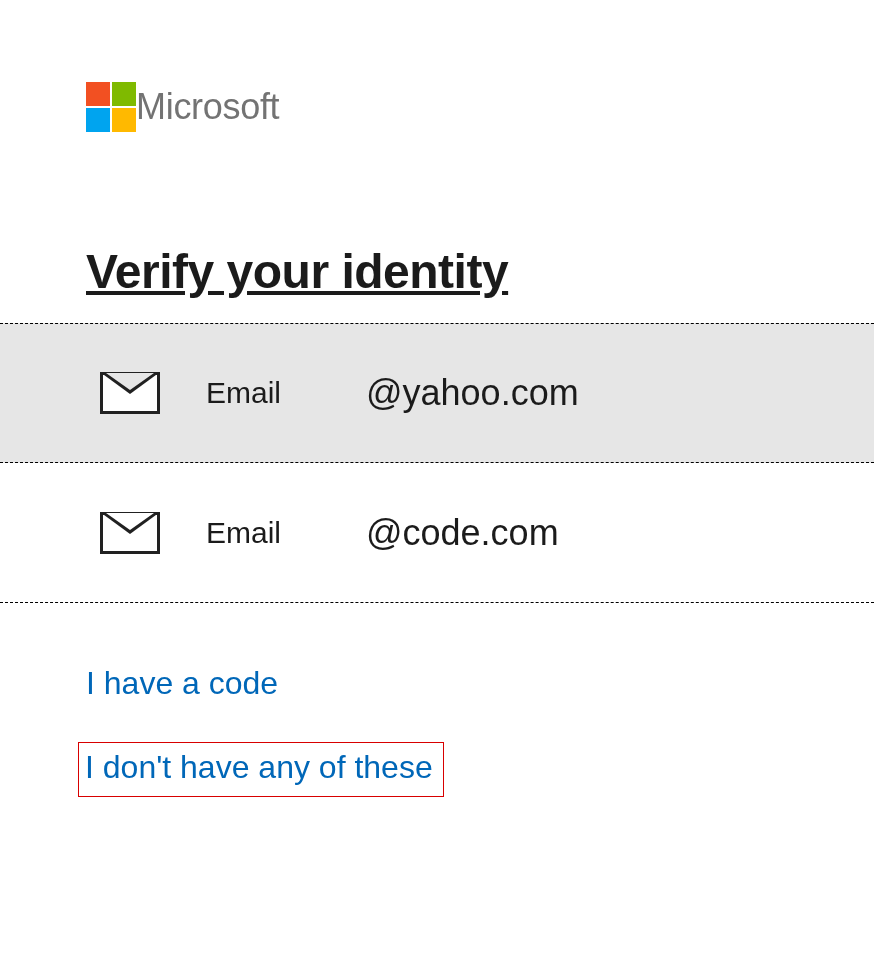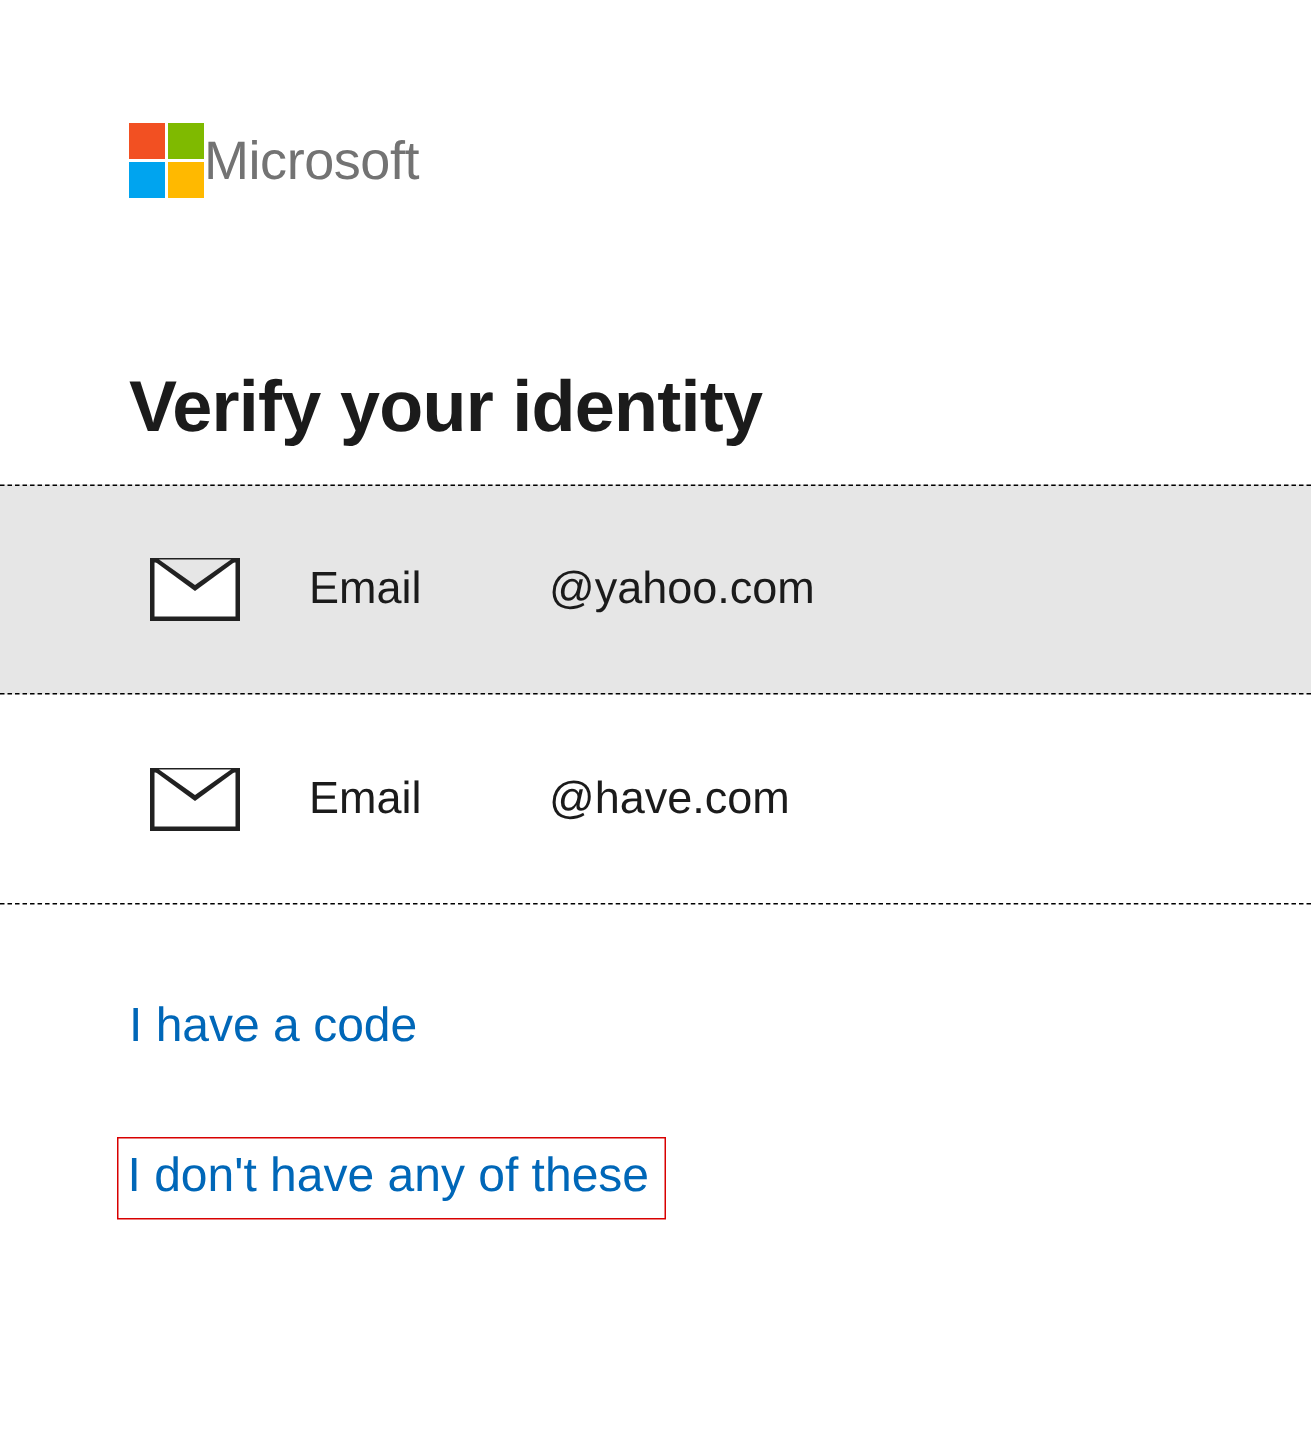--- a/index.html
+++ b/index.html
@@ -33,20 +33,21 @@
       font-weight: 500;
       color: #737373;
       letter-spacing: -0.3px;
     }
     .title {
       font-size: 48px;
       font-weight: 700;
       color: #1b1b1b;
       padding: 112px 0 24px 86px;
       letter-spacing: -0.5px;
+      text-decoration: underline;
     }
     .option-row {
       display: flex;
       align-items: center;
       height: 140px;
       padding-left: 100px;
       border-top: 1px dashed #000;
       border-bottom: 1px dashed #000;
       cursor: pointer;
     }
@@ -88,36 +89,36 @@
       border-top-color: #e6e6e6;
     }
     .opt-label {
       font-size: 30px;
       color: #1b1b1b;
       margin-left: 46px;
       width: 160px;
       font-weight: 400;
     }
     .opt-detail {
-      font-size: 30px;
+      font-size: 36px;
       color: #1b1b1b;
       font-weight: 400;
     }
     .links {
       padding: 62px 0 0 86px;
     }
     .link {
       display: inline-block;
       color: #0067b8;
       font-size: 32px;
       font-weight: 400;
       cursor: pointer;
     }
     .link-row2 {
-      margin-top: 56px;
+      margin-top: 40px;
     }
     .highlight-box {
       display: inline-block;
       border: 1.5px solid #d80000;
       padding: 6px 10px 10px 6px;
       margin-left: -8px;
     }
   </style>
 </head>
 <body>
@@ -136,21 +137,21 @@
 
 <div class="option-row hover">
   <div class="envelope-icon"></div>
   <div class="opt-label">Email</div>
   <div class="opt-detail">@yahoo.com</div>
 </div>
 
 <div class="option-row">
   <div class="envelope-icon"></div>
   <div class="opt-label">Email</div>
-  <div class="opt-detail">@have.com</div>
+  <div class="opt-detail">@code.com</div>
 </div>
 
 <div class="links">
   <div>
     <span class="link">I have a code</span>
   </div>
   <div class="link-row2">
     <span class="highlight-box">
       <span class="link">I don't have any of these</span>
     </span>

